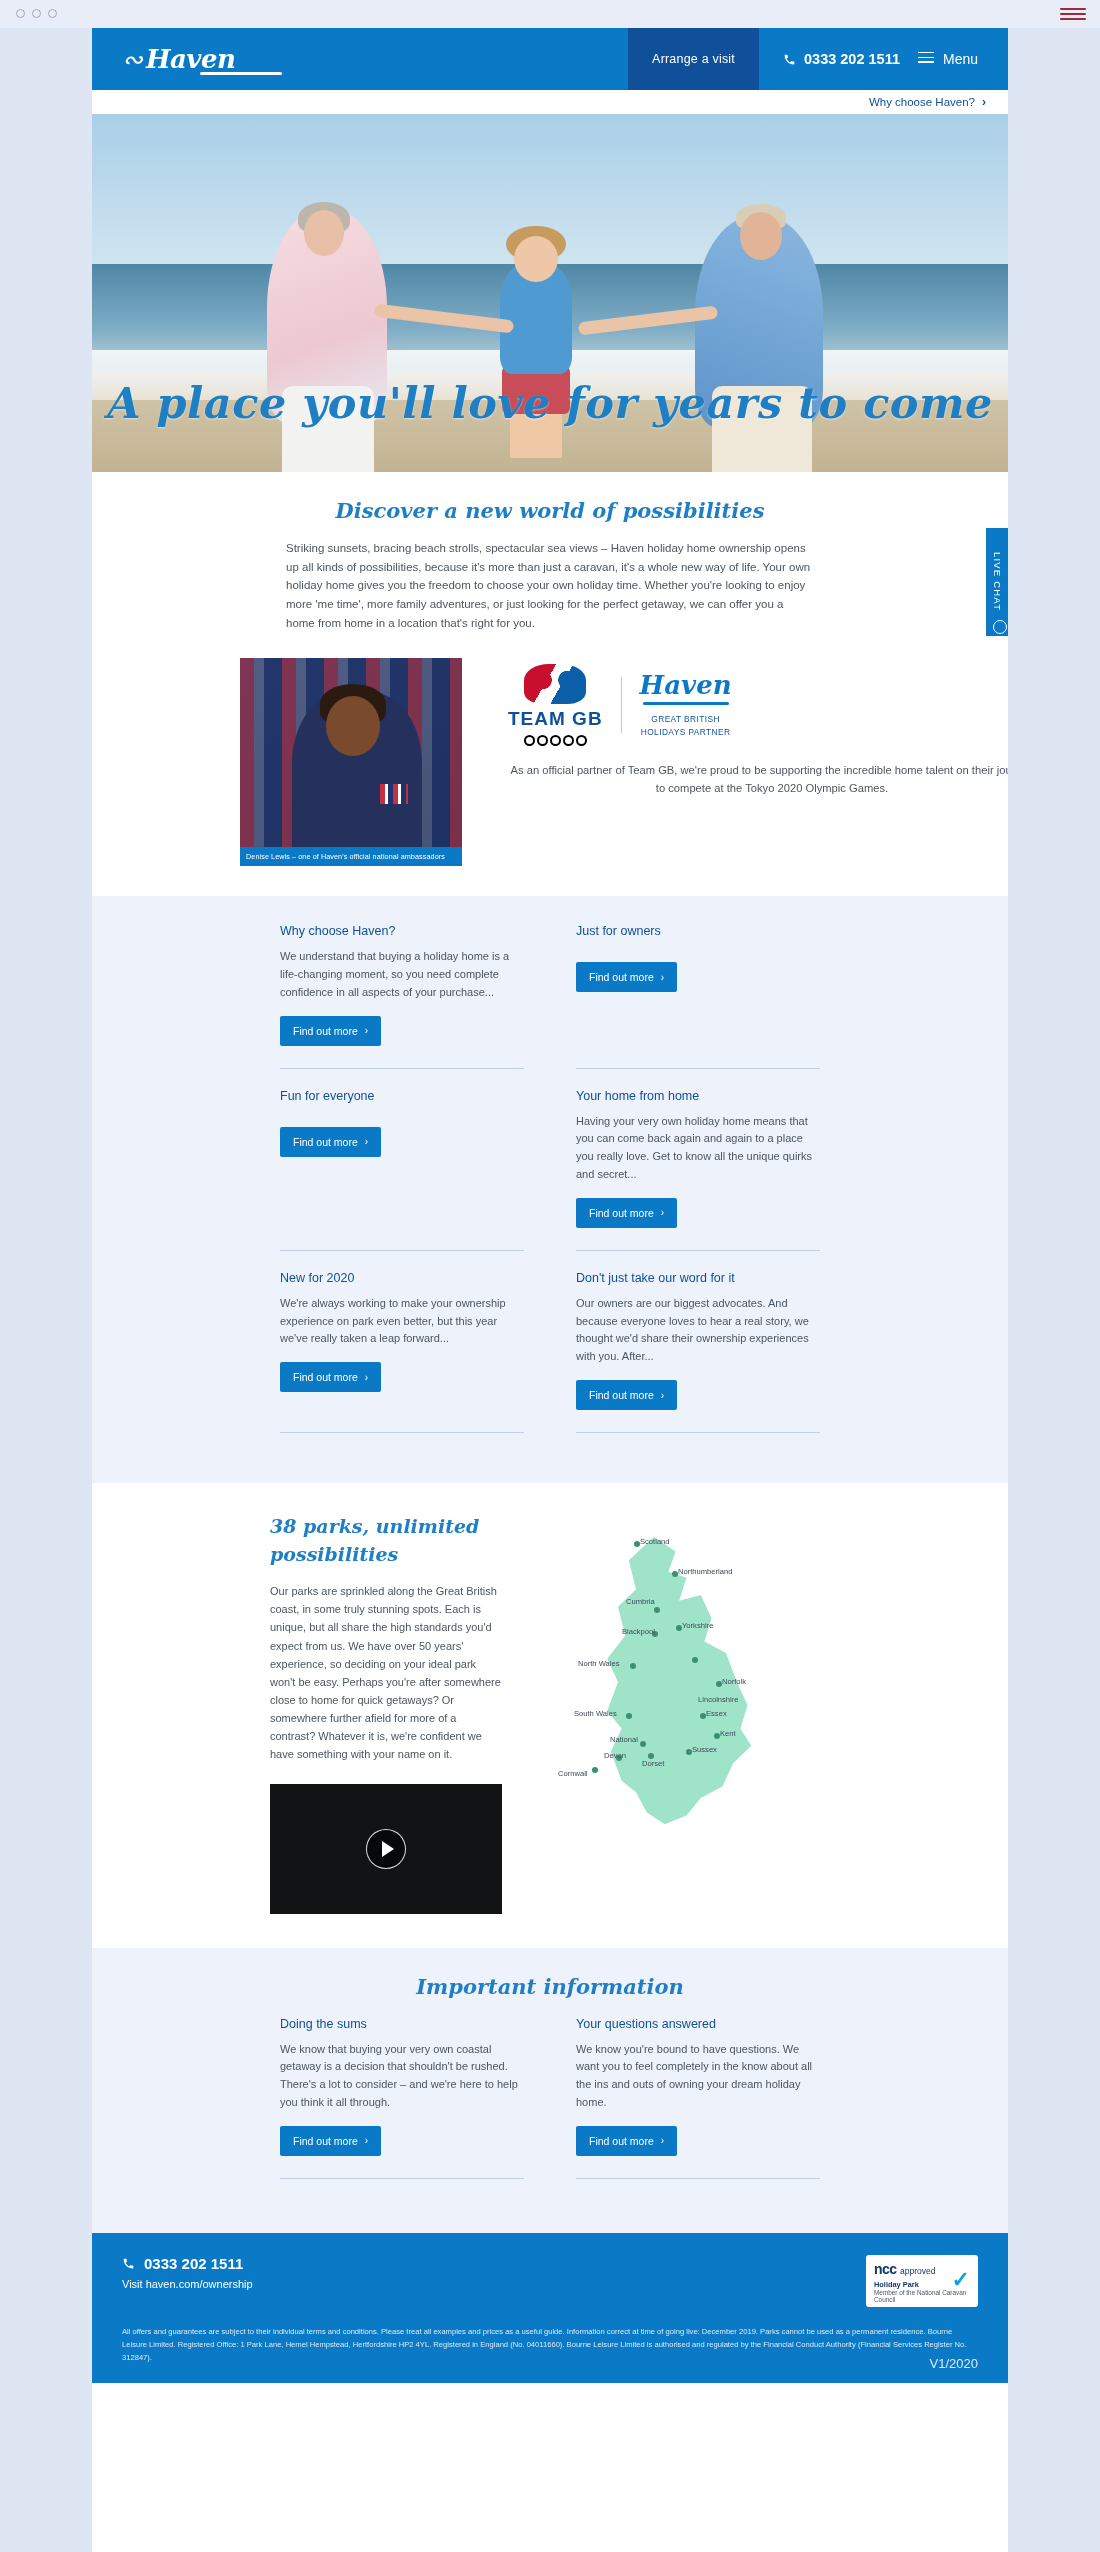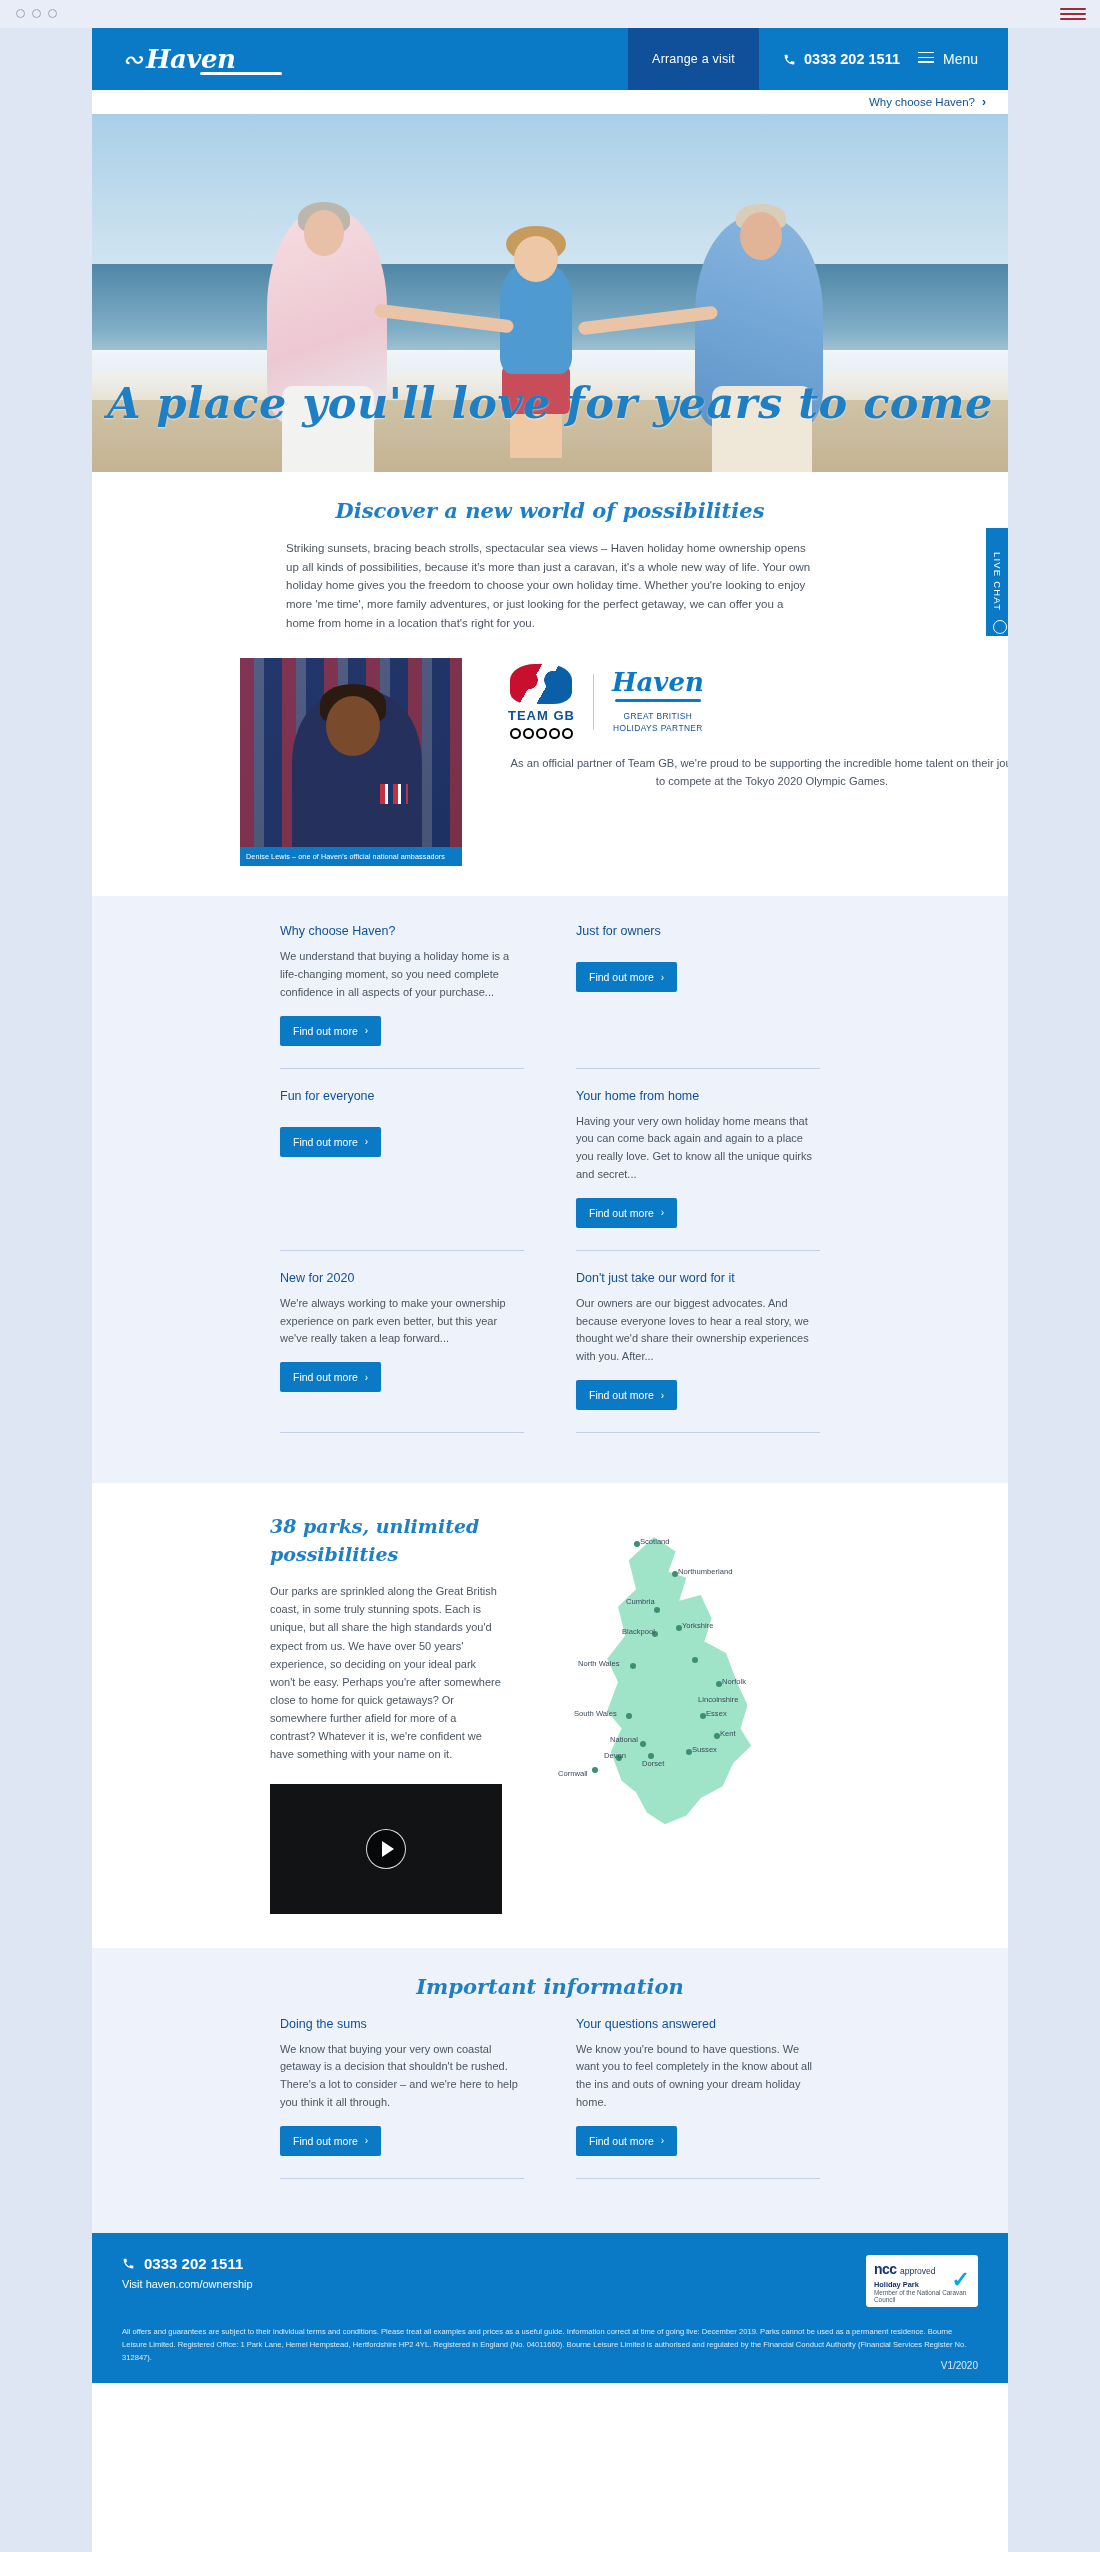--- a/index.html
+++ b/index.html
@@ -151,21 +151,21 @@
   .teamgb-top { display: flex; align-items: center; gap: 18px; }
   .tgb-left { text-align:center; }
   .tgb-lion {
     width: 62px; height: 40px; margin: 0 auto 4px;
     background:
       radial-gradient(circle at 30% 40%, #c8102e 0 18%, transparent 19%),
       radial-gradient(circle at 70% 40%, #0b5ea8 0 18%, transparent 19%),
       linear-gradient(120deg,#c8102e 0 38%, #ffffff 38% 58%, #0b5ea8 58% 100%);
     border-radius: 40% 40% 30% 30%;
   }
-  .tgb-name { font-size: 13px; font-weight: bold; color: #10509a; letter-spacing: 1px; }
+  .tgb-name { font-size: 19px; font-weight: bold; color: #10509a; letter-spacing: 1px; }
   .rings { display:flex; gap:2px; justify-content:center; margin-top:5px; }
   .rings i { display:block; width:11px; height:11px; border-radius:50%; border:2px solid; }
   .r1{border-color:#0b7fc7;} .r2{border-color:#111;} .r3{border-color:#d0342c;}
   .r4{border-color:#f0b429;} .r5{border-color:#1f9d55;}
   .tgb-div { width:1px; height:56px; background:#b9c7d6; }
   .tgb-right { text-align:center; }
   .tgb-haven {
     font-family:"DejaVu Serif", serif; font-style: italic; font-weight:bold;
     font-size: 26px; color:#0a7ac7; line-height:1;
   }
@@ -228,21 +228,21 @@
   .ncc {
     margin-left:auto; background:#fff; width:112px; height:52px; border-radius:3px;
     padding:6px 8px; position:relative;
   }
   .ncc-word { font-size:14px; color:#16366b; font-weight:bold; letter-spacing:-.5px; }
   .ncc-word small { font-size:8.5px; font-weight:normal; color:#16366b; letter-spacing:0; }
   .ncc-sub { font-size:7.4px; color:#16366b; font-weight:bold; margin-top:3px; }
   .ncc-sub2 { font-size:6.4px; color:#4b5663; }
   .ncc-tick { position:absolute; right:8px; top:12px; font-size:22px; color:#00a7e1; font-weight:bold; }
   .f-legal { margin-top: 18px; color:#dbeaf7; font-size:7.6px; line-height:1.75; }
-  .f-ver { position:absolute; right:30px; bottom:12px; color:#dbeaf7; font-size:10px; }
+  .f-ver { position:absolute; right:30px; bottom:12px; color:#dbeaf7; font-size:13px; }
   .phone-ico { display:inline-block; width:13px; height:13px; }
 </style>
 </head>
 <body>
 
 <div class="chrome">
   <div class="chrome-dots">
     <i></i>
     <i></i>
     <i></i>

